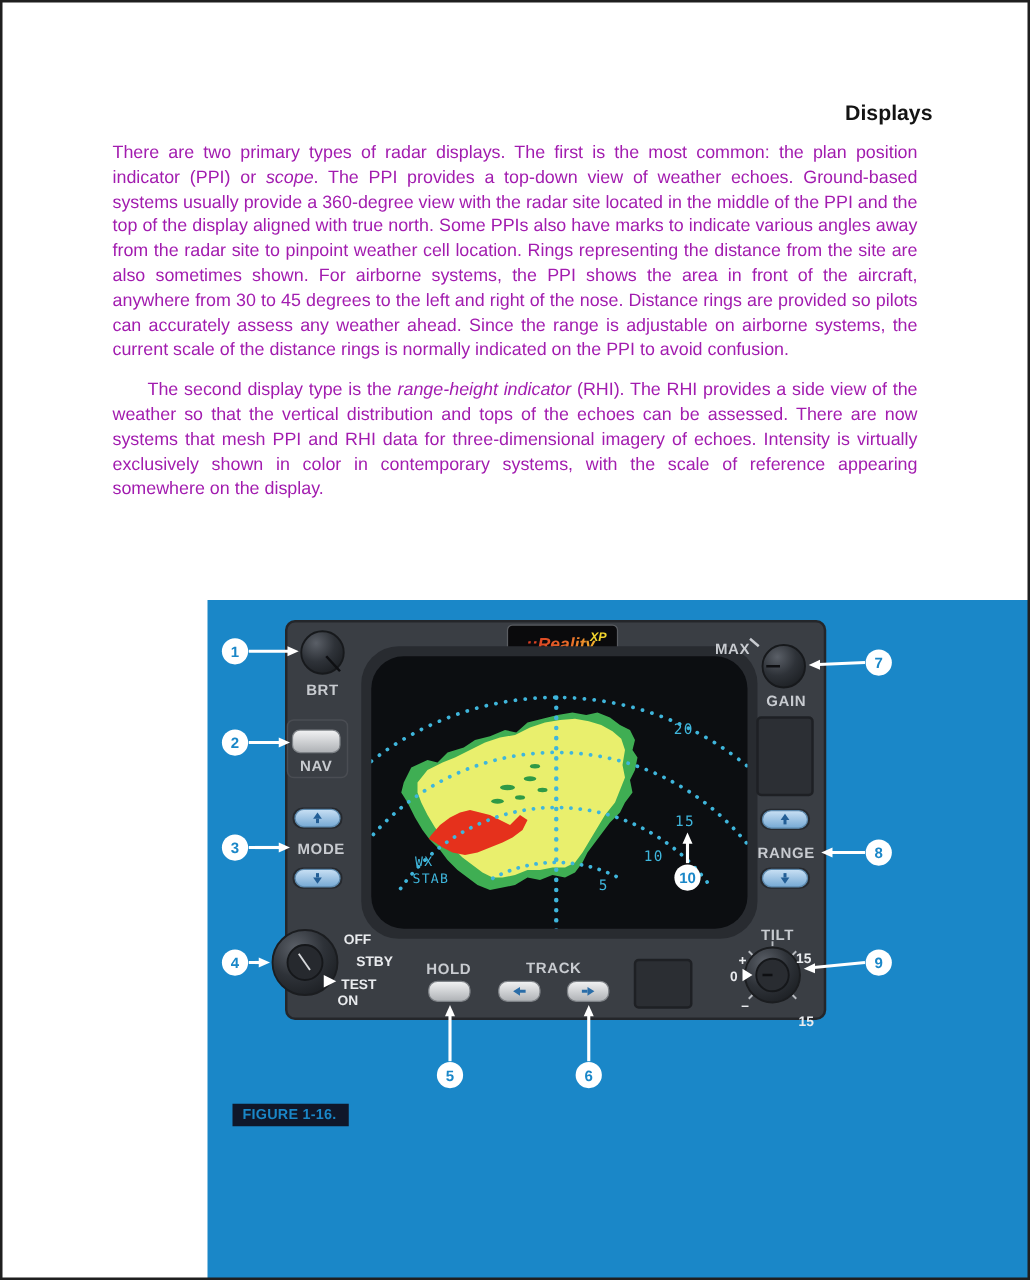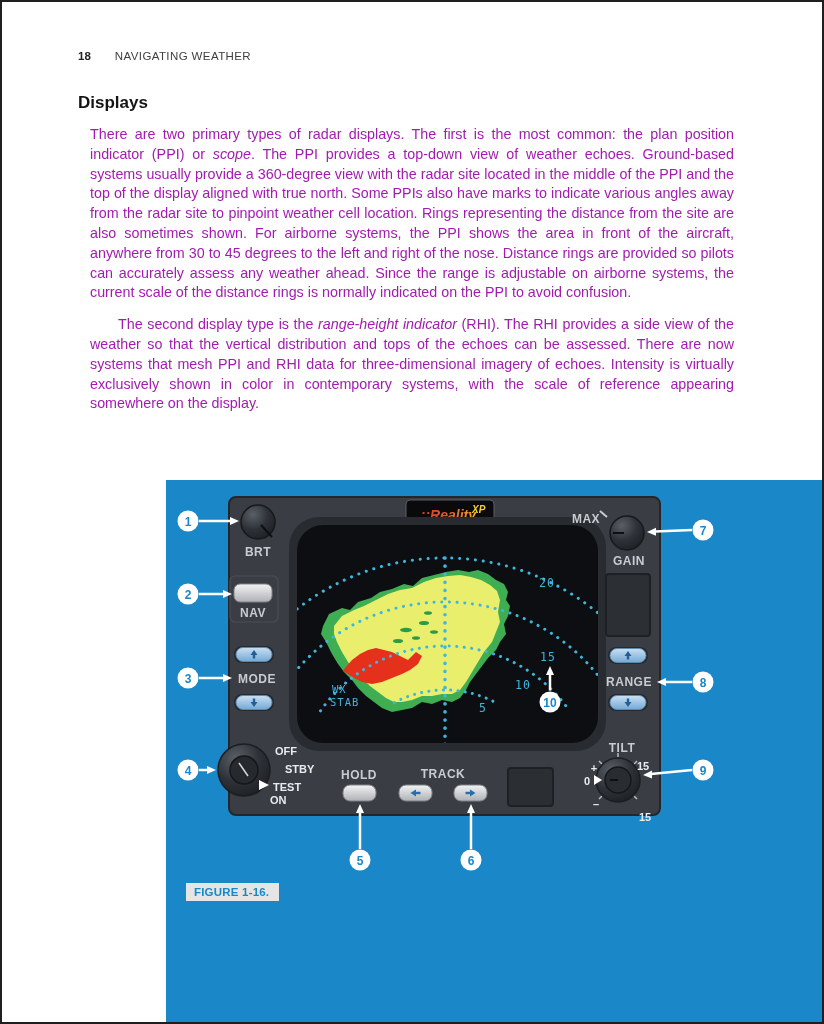--- a/index.html
+++ b/index.html
@@ -4,45 +4,42 @@
 <style>
   html,body{margin:0;padding:0;}
   body{
     width:824px;height:1024px;position:relative;background:#ffffff;
     font-family:"Liberation Sans",sans-serif;overflow:hidden;
   }
   .page-border{position:absolute;inset:0;box-shadow:inset 0 0 0 2px #1f1f1f;pointer-events:none;z-index:50;}
   .text-col{position:absolute;left:78px;top:50px;width:668px;}
   .running-head{font-size:11.5px;color:#3f3f3f;letter-spacing:.4px;}
   .running-head .pagenum{font-weight:bold;color:#222;margin-right:24px;letter-spacing:0;}
-  h1.section{font-size:17px;font-weight:bold;color:#141414;margin:31px 0 9px 0;}
+  h1.section{font-size:17px;font-weight:bold;color:#141414;margin:31px 0 9px 0;text-align:right;}
   p.body{font-size:14.3px;line-height:19.8px;color:#a21caf;text-align:justify;margin:12px;}
   p.body.indent{text-indent:28px;}
   p.body .it{font-style:italic;}
   .figure-region{position:absolute;left:166px;top:480px;width:658px;height:544px;background:#1a87c8;}
   .figure-region svg{position:absolute;left:0;top:0;}
   .fig-label-box{
-    position:absolute;left:20px;top:403px;background:#e5e5e5;color:#1a87c8;
+    position:absolute;left:20px;top:403px;background:#0f172a;color:#1a87c8;
     font-weight:bold;font-size:11.5px;padding:3px 10px 3px 8px;letter-spacing:.2px;
   }
   .fig-caption{position:absolute;left:18px;top:429px;color:#eaf4fb;font-size:13px;}
   text{font-family:"Liberation Sans",sans-serif;}
   .mono{font-family:"DejaVu Sans Mono",monospace;}
   .panel-label{fill:#c8cbd0;font-weight:bold;font-size:12px;letter-spacing:.5px;}
   .small-white{fill:#e9ebee;font-weight:bold;font-size:11px;}
   .callout-num{fill:#1a87c8;font-weight:bold;font-size:12px;}
   .screen-cyan{fill:#3fb6dc;letter-spacing:1px;}
 </style>
 </head>
 <body>
 
 <div class="text-col">
-  <div class="running-head">
-    <span class="pagenum">18</span><span>NAVIGATING WEATHER</span>
-  </div>
   <h1 class="section">Displays</h1>
   <p class="body"><span>There are two primary types of radar displays. The first is the most common: the plan position indicator (PPI) or </span><span class="it">scope</span><span>. The PPI provides a top-down view of weather echoes. Ground-based systems usually provide a 360-degree view with the radar site located in the middle of the PPI and the top of the display aligned with true north. Some PPIs also have marks to indicate various angles away from the radar site to pinpoint weather cell location. Rings representing the distance from the site are also sometimes shown. For airborne systems, the PPI shows the area in front of the aircraft, anywhere from 30 to 45 degrees to the left and right of the nose. Distance rings are provided so pilots can accurately assess any weather ahead. Since the range is adjustable on airborne systems, the current scale of the distance rings is normally indicated on the PPI to avoid confusion.</span></p>
   <p class="body indent"><span>The second display type is the </span><span class="it">range-height indicator</span><span> (RHI). The RHI provides a side view of the weather so that the vertical distribution and tops of the echoes can be assessed. There are now systems that mesh PPI and RHI data for three-dimensional imagery of echoes. Intensity is virtually exclusively shown in color in contemporary systems, with the scale of reference appearing somewhere on the display.</span></p>
 </div>
 
 <div class="figure-region">
   <svg width="658" height="544" viewBox="0 0 658 544">
     <defs>
       <radialGradient id="gKnob" cx="35%" cy="28%" r="80%">
         <stop offset="0%" stop-color="#5a5f67"></stop>

